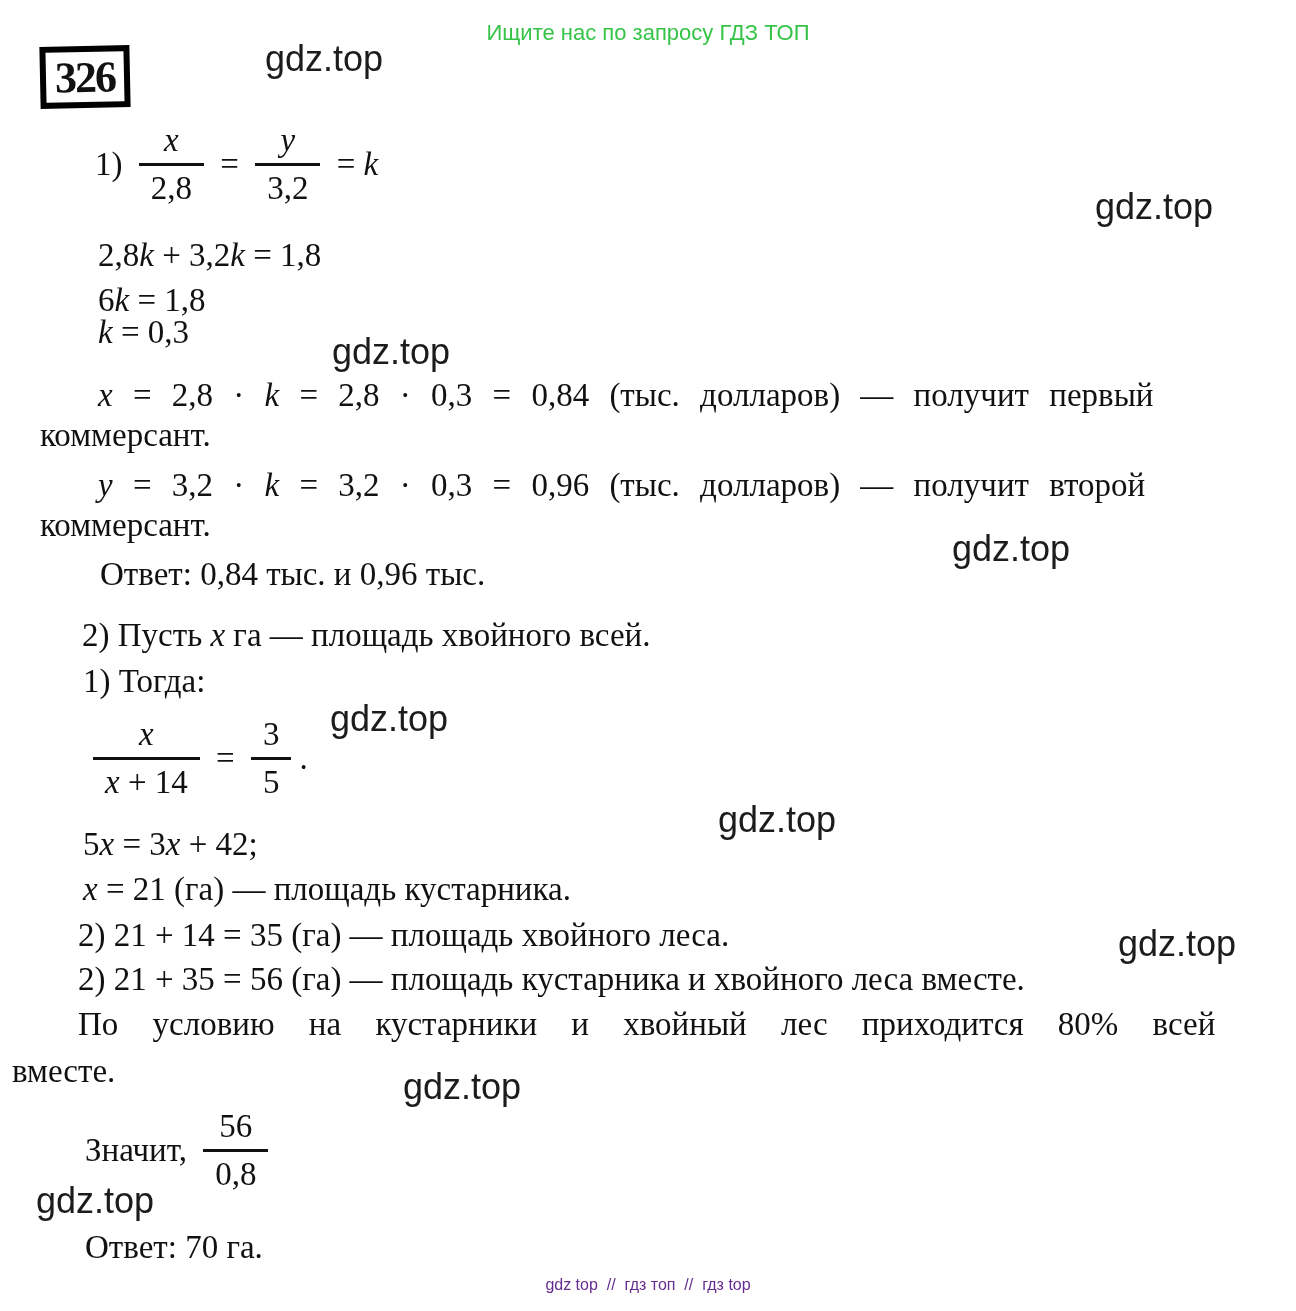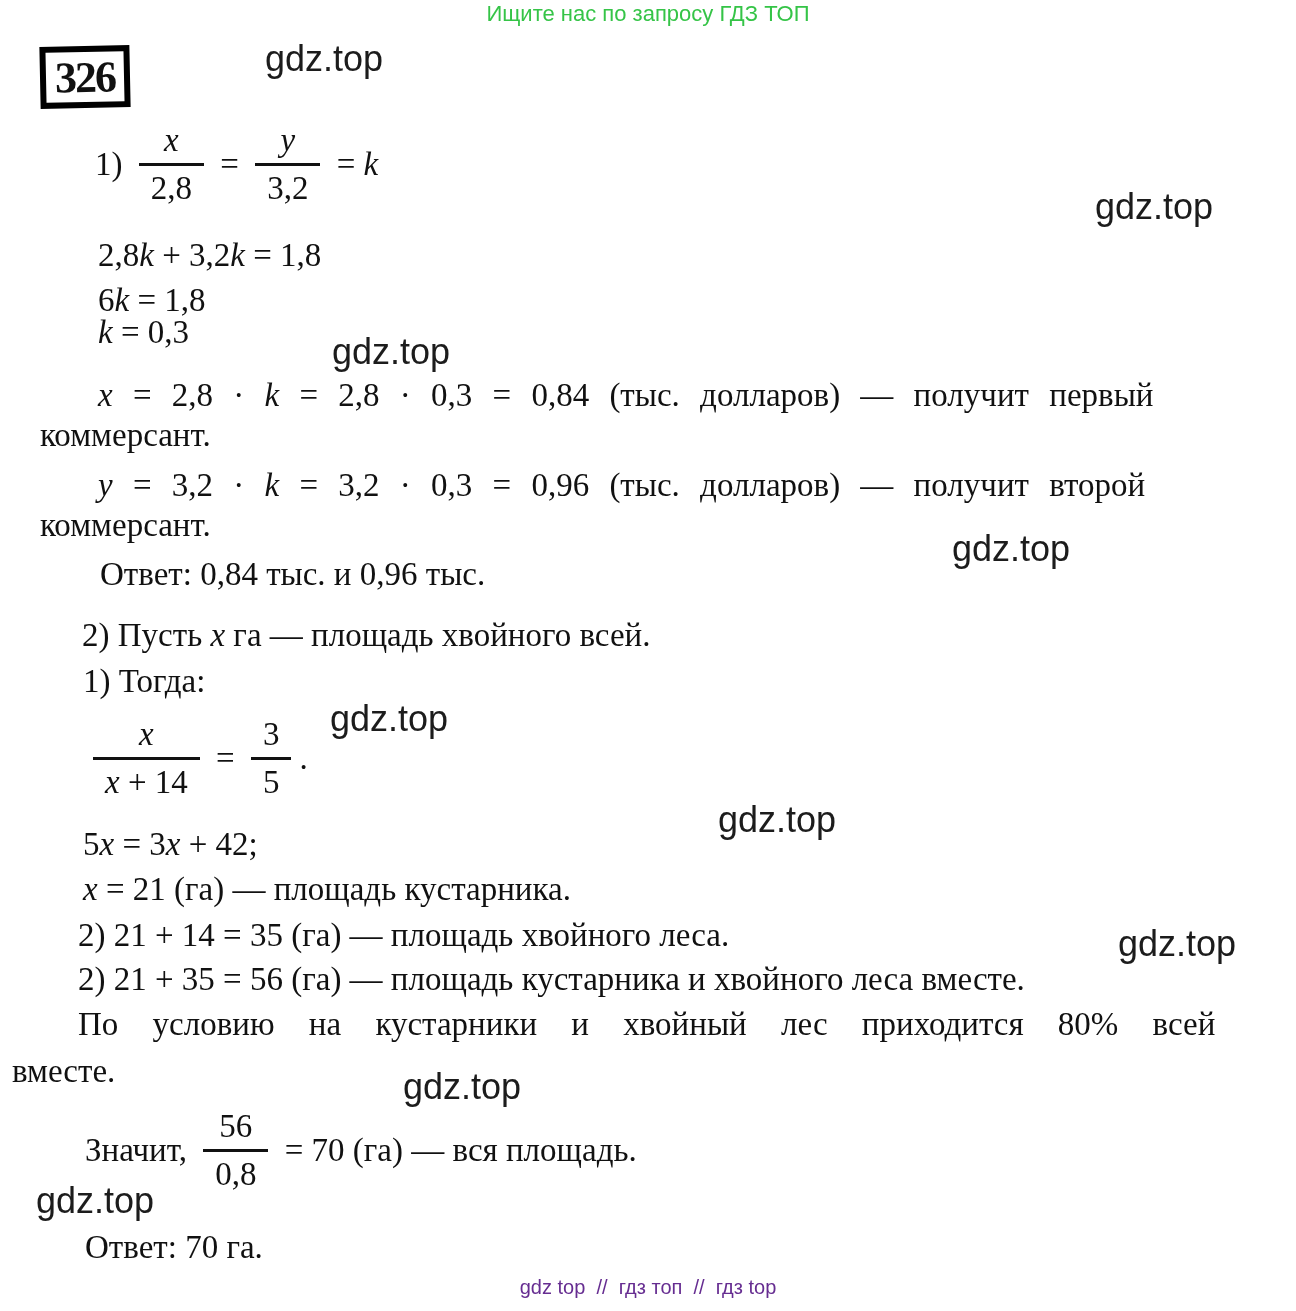--- a/index.html
+++ b/index.html
@@ -2,21 +2,21 @@
 <html><head>
 <meta charset="utf-8">
 <style>
   html,body{margin:0;padding:0;}
   body{
     width:1296px;height:1311px;position:relative;background:#ffffff;
     font-family:"Liberation Serif","DejaVu Serif",serif;color:#111;
     overflow:hidden;
   }
   .green-header{
-    position:absolute;top:1px;left:0;width:100%;text-align:center;
+    position:absolute;top:20px;left:0;width:100%;text-align:center;
     font-family:"Liberation Sans","DejaVu Sans",sans-serif;
     font-size:22px;color:#35c447;
   }
   .problem-box{
     position:absolute;left:40px;top:46px;width:78px;height:50px;
     border:6px solid #000;display:flex;align-items:center;justify-content:center;
     font-weight:bold;font-size:44px;letter-spacing:-2px;
     transform:rotate(-1.2deg);
   }
   .wm{
@@ -37,21 +37,21 @@
     display:inline-flex;flex-direction:column;align-items:center;
     margin:0 8px;text-align:center;
   }
   .frac .num,.frac .den{display:block;padding:1px 12px;line-height:1.3;}
   .frac .den{border-top:3px solid #111;}
   .ws12{word-spacing:12px;margin-top:6px;}
   .ws26{word-spacing:26px;}
   .footer-purple{
     position:absolute;top:1276px;left:0;width:100%;text-align:center;
     font-family:"Liberation Sans","DejaVu Sans",sans-serif;
-    font-size:20px;color:#662d91;white-space:pre;
+    font-size:16px;color:#662d91;white-space:pre;
   }
 </style>
 </head>
 <body>
 
 <div class="green-header">Ищите нас по запросу ГДЗ ТОП</div>
 
 <div class="problem-box">
   <span>326</span>
 </div>
@@ -93,17 +93,16 @@
   </div>
 <div class="mline" style="left:83px;top:826px"><span>5</span><span class="var">x</span><span> = 3</span><span class="var">x</span><span> + 42;</span></div>
 <div class="mline" style="left:83px;top:871px"><span class="var">x</span><span> = 21 (га) — площадь кустарника.</span></div>
 <div class="mline" style="left:78px;top:917px"><span>2) 21 + 14 = 35 (га) — площадь хвойного леса.</span></div>
 <div class="mline" style="left:78px;top:961px"><span>2) 21 + 35 = 56 (га) — площадь кустарника и хвойного леса вместе.</span></div>
 <div class="mline just ws26" style="left:35px;top:1006px;width:1228px;text-indent:43px"><span>По условию на кустарники и хвойный лес приходится 80% всей</span></div>
 <div class="mline" style="left:12px;top:1053px"><span>вместе.</span></div>
 <div class="mline eqline" style="left:85px;top:1104px">
     <span>Значит, </span>
     <span class="frac"><span class="num"><span>56</span></span><span class="den"><span>0,8</span></span></span>
-    <span> = 70 (га) — вся площадь.</span>
   </div>
 <div class="mline" style="left:85px;top:1229px"><span>Ответ: 70 га.</span></div>
 
 <div class="footer-purple">gdz top  //  гдз топ  //  гдз top</div>
 
 </body></html>

